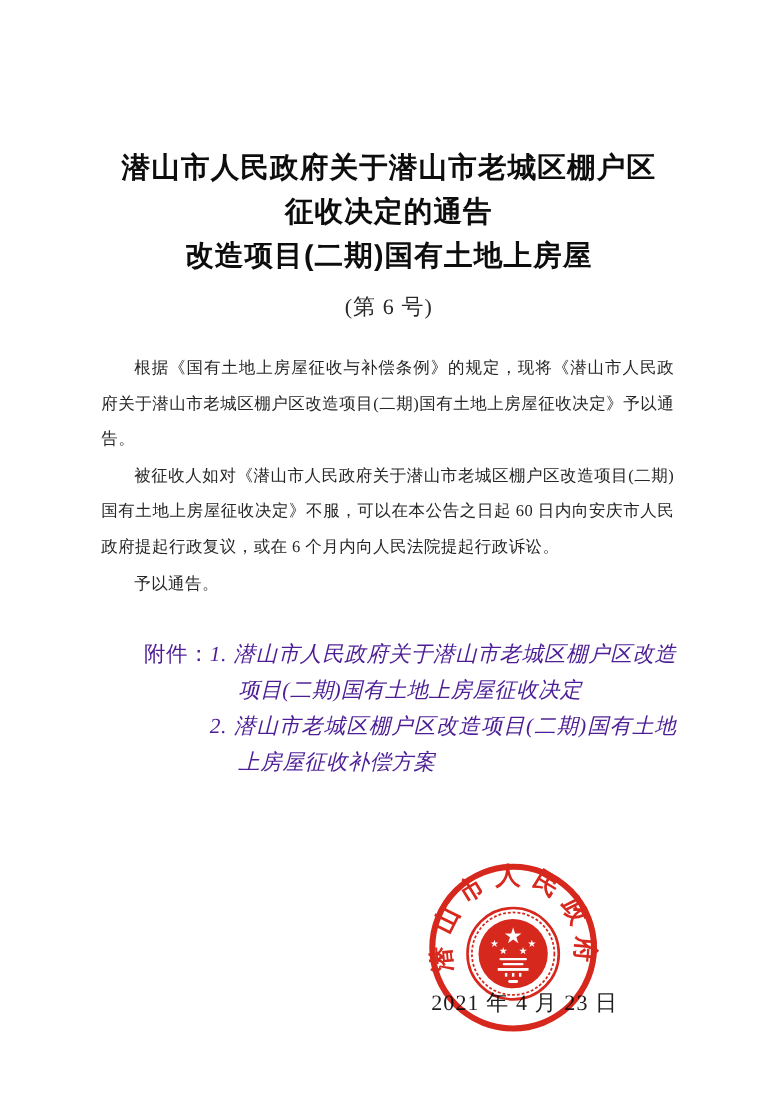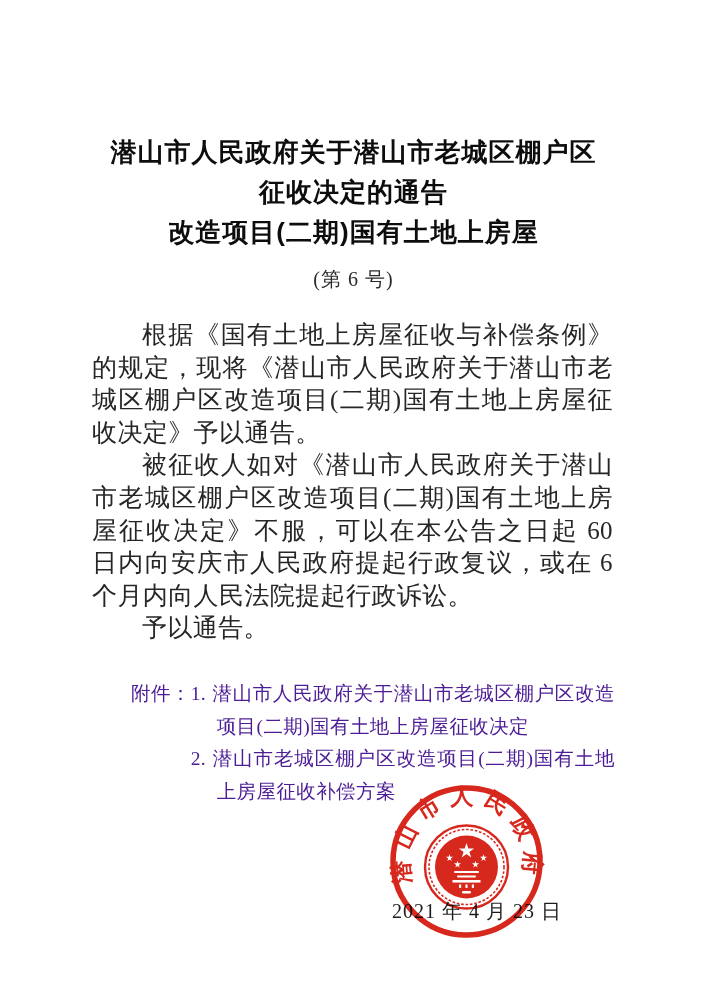--- a/index.html
+++ b/index.html
@@ -33,39 +33,39 @@
     text-align: center;
     font-size: 20px;
     line-height: 26px;
     color: #2a2a2a;
     letter-spacing: 1px;
   }
 
   
   .body-block {
     margin: 27px 94px 0 92px;
-    font-size: 25px;
+    font-size: 15px;
     line-height: 32.6px;
     text-align: justify;
     color: #262626;
     letter-spacing: 0.4px;
   }
   .body-block p { text-indent: 2em; }
 
   
   .attach-block {
     display: flex;
     margin: 33px 92px 0 131px;
     font-size: 19.5px;
     line-height: 32.6px;
     color: #4c1d95;
     letter-spacing: 0.4px;
   }
   .attach-label { white-space: nowrap; flex: 0 0 auto; }
-  .attach-items { flex: 1 1 auto; }
+  .attach-items { flex: 1 1 auto; font-style: italic; }
   .attach-item { padding-left: 26px; text-indent: -26px; text-align: justify; }
   .attach-item .num { margin-right: 6px; }
 
   
   .date-line {
     position: absolute;
     left: 392px; top: 866px;
     font-size: 20px;
     letter-spacing: 1px;
     color: #1d1d1d;

